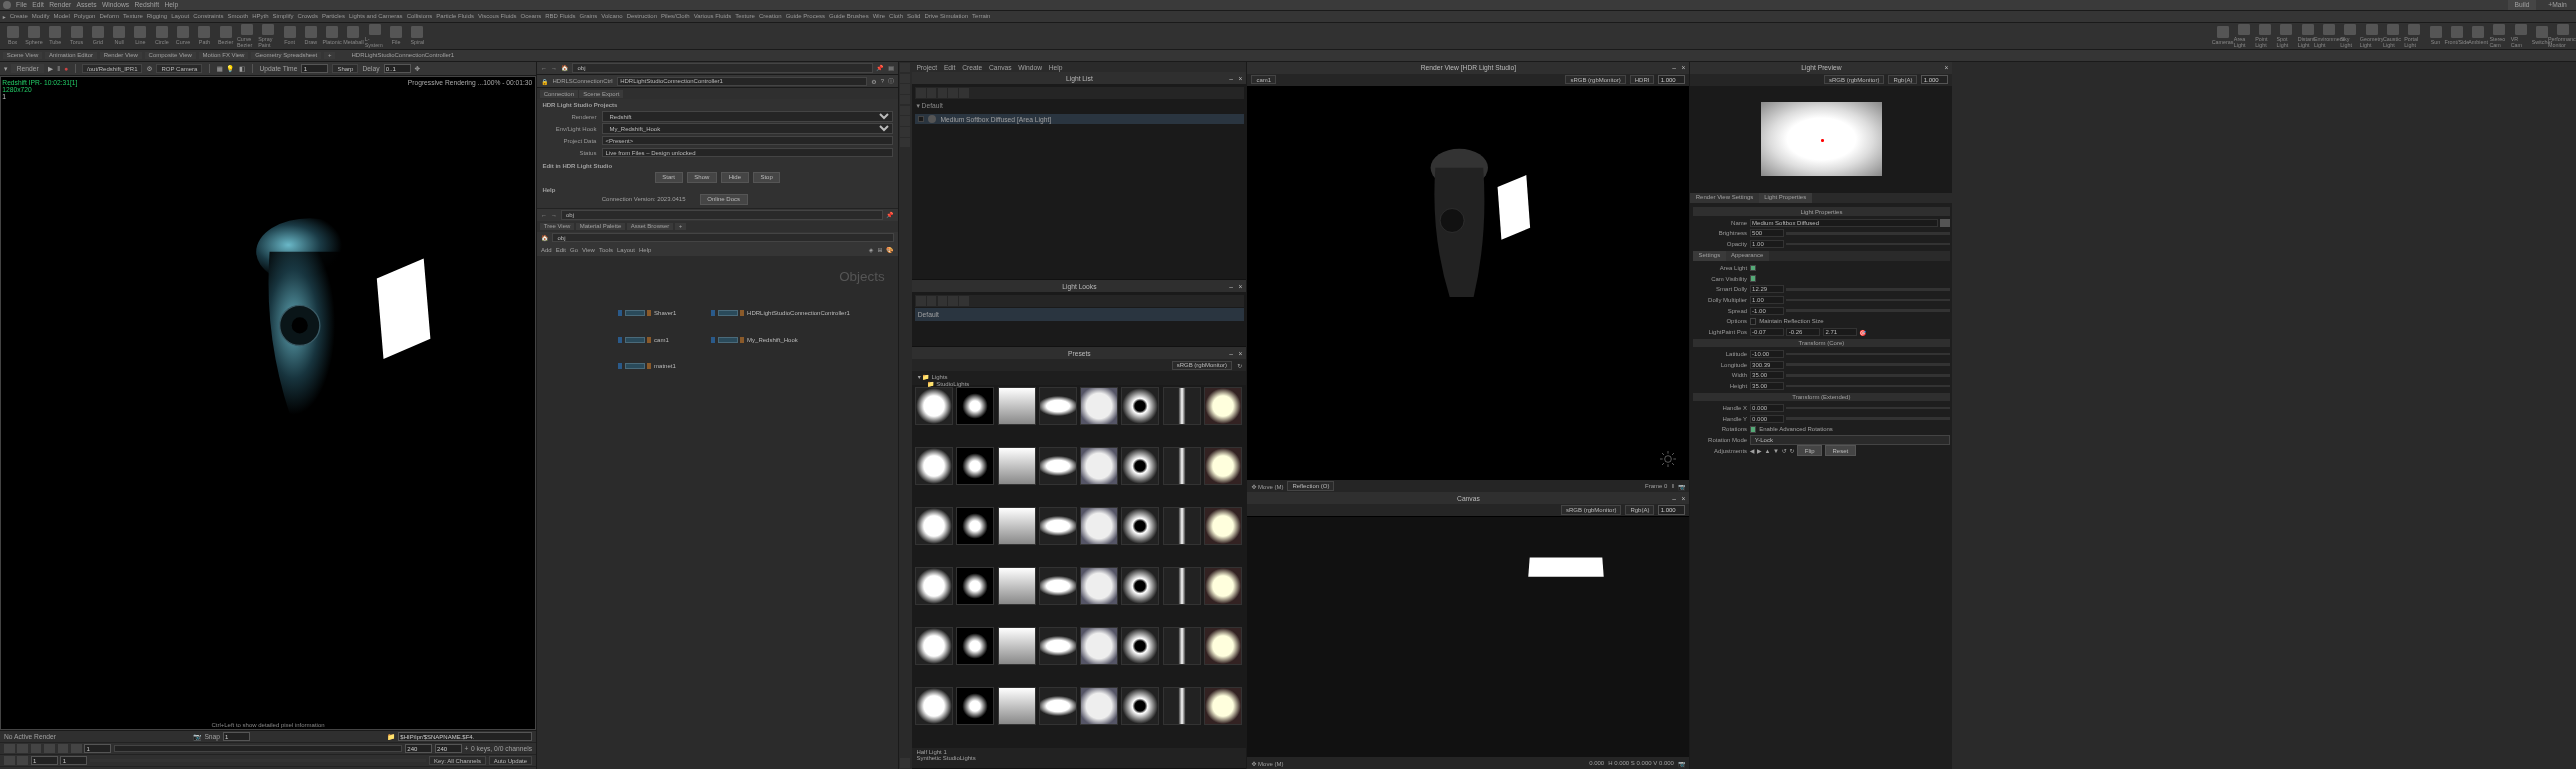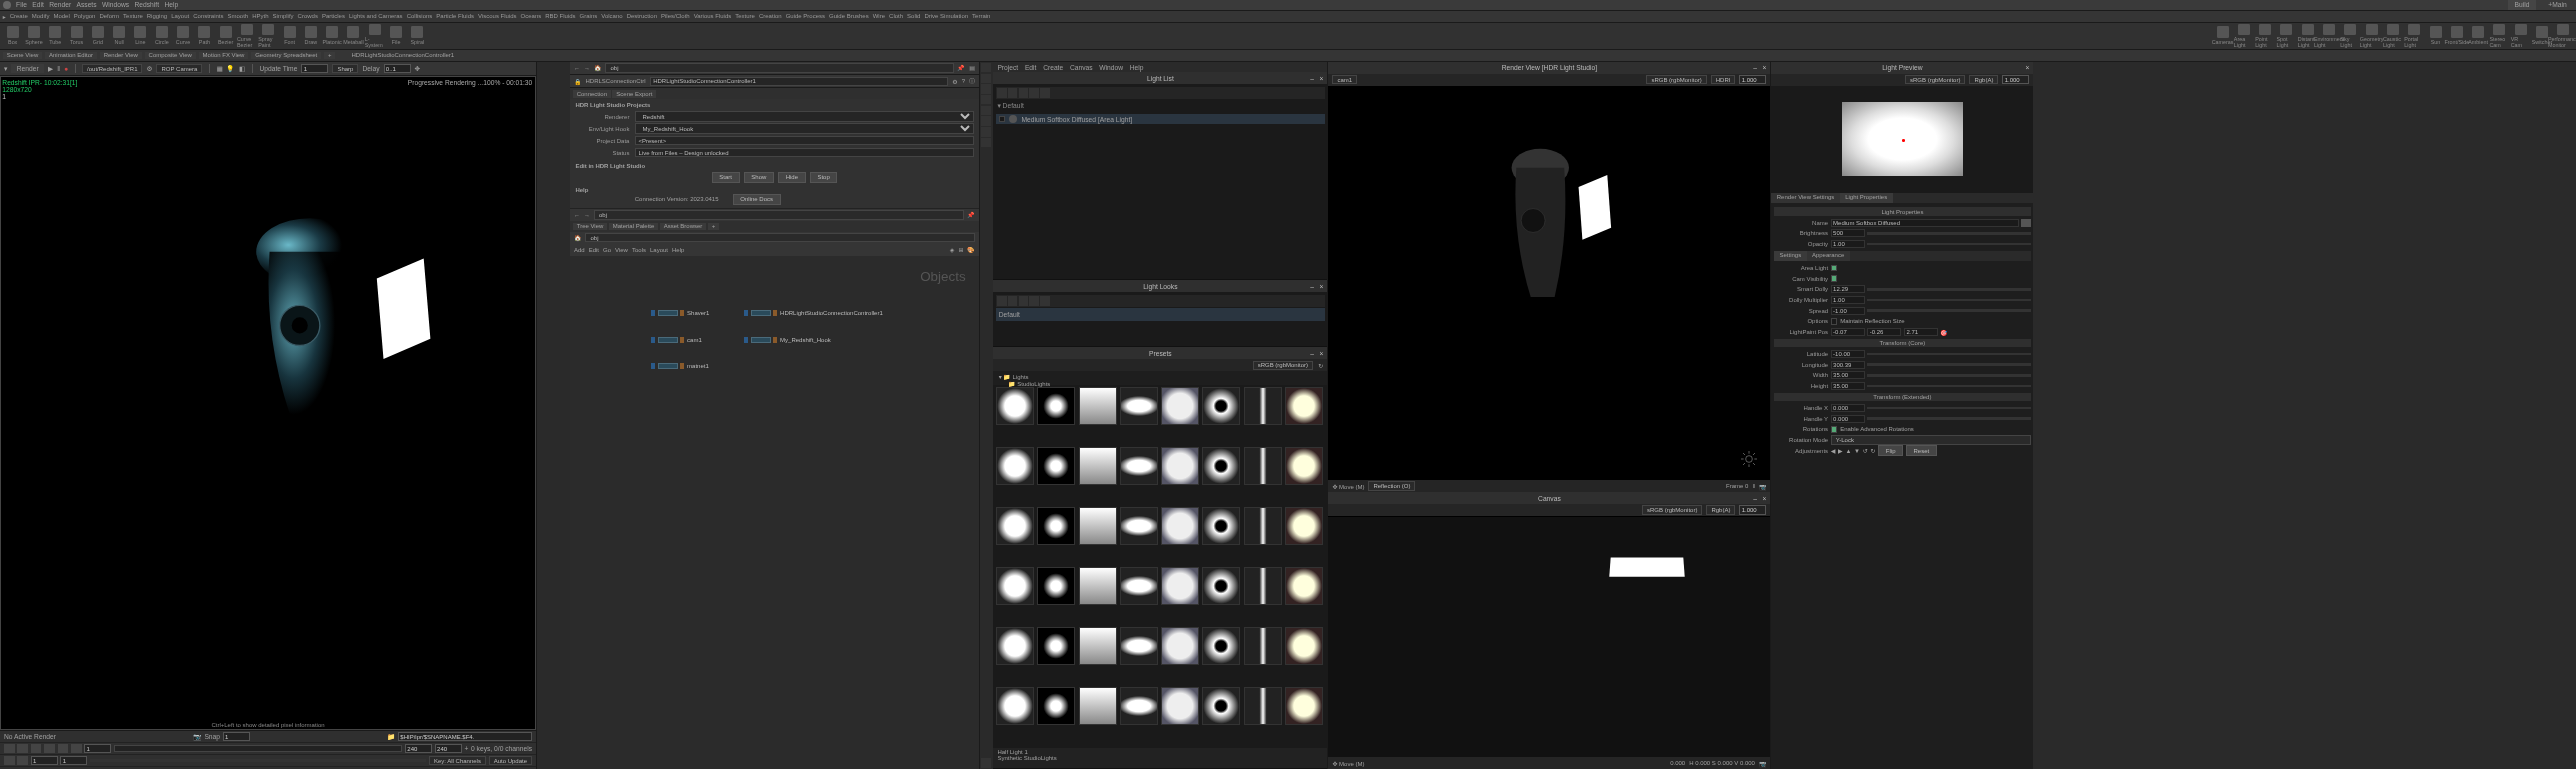--- a/index.html
+++ b/index.html
@@ -21,21 +21,21 @@
 .ipr-header { background: #353535; height: 14.8px; display: flex; align-items: center; padding: 0 4px; gap: 4px; border-bottom: 0.7px solid #1a1a1a; }
 .ipr-label { background: #3a3a3a; padding: 1.3px 5.4px; }
 .ipr-viewport { flex: 1; background: #000; position: relative; border: 0.7px solid #444; }
 .ipr-ovr { position: absolute; top: 1.3px; left: 1.3px; color: #2c6; font-size: 6.7px; }
 .ipr-ovr2 { position: absolute; top: 1.3px; right: 2.7px; color: #aaa; font-size: 6.7px; }
 .ipr-hint { position: absolute; bottom: 1.3px; left: 50%; transform: translateX(-50%); color: #888; font-size: 6px; }
 .timeline { background: #2f2f2f; height: 39px; border-top: 0.7px solid #1a1a1a; display: flex; flex-direction: column; }
 .tl-row { height: 12px; display: flex; align-items: center; padding: 0 4px; gap: 2.7px; border-bottom: 0.7px solid #222; }
 .tl-btn { width: 10.7px; height: 9.4px; background: #444; cursor: pointer; }
 .tl-input { width: 27px; background: #222; border: 0.7px solid #555; color: #ccc; padding: 0.7px 1.3px; font-size: 6px; }
-.mid-col { width: 410px; display: flex; flex-direction: column; border-right: 0.7px solid #1a1a1a; margin-left: 33px; }
+.mid-col { width: 362px; display: flex; flex-direction: column; border-right: 0.7px solid #1a1a1a; }
 .panel-header { background: #353535; height: 13.4px; display: flex; align-items: center; padding: 0 4px; gap: 4px; border-bottom: 0.7px solid #1a1a1a; font-size: 6px; }
 .panel-sec { background: #313131; padding: 2.7px 5.4px; font-size: 6px; border-bottom: 0.7px solid #222; }
 .panel-row { display: flex; align-items: center; height: 12px; gap: 5.4px; }
 .panel-row label { width: 54px; text-align: right; color: #999; }
 .panel-row input, .panel-row select { background: #252525; border: 0.7px solid #444; color: #bbb; padding: 0.7px 2.7px; font-size: 6px; flex: 1; }
 .panel-btn { background: #454545; border: 0.7px solid #555; padding: 1.3px 6.7px; color: #bbb; cursor: pointer; font-size: 6px; }
 .network-view { flex: 1; background: #2b2b2b; position: relative; }
 .net-header { background: #353535; height: 12px; display: flex; align-items: center; padding: 0 4px; gap: 4px; font-size: 6px; }
 .net-tabs { background: #2f2f2f; height: 10.7px; display: flex; align-items: center; padding: 0 2.7px; gap: 1.3px; font-size: 6px; }
 .net-tab { padding: 0.7px 4px; background: #3a3a3a; cursor: pointer; }

